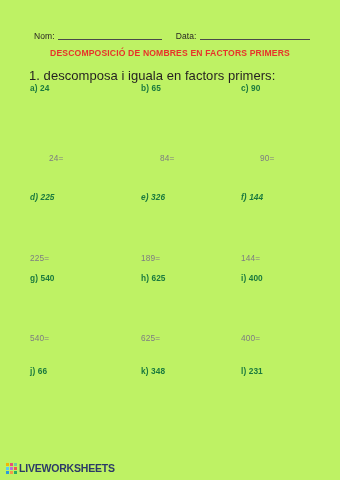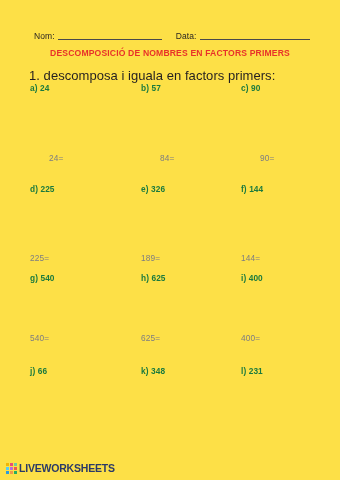--- a/index.html
+++ b/index.html
@@ -12,21 +12,21 @@
     height: 480px;
     position: relative;
     overflow: hidden;
     font-family: "Liberation Sans", sans-serif;
     color: #231f20;
   }
 
   .page {
     position: absolute;
     inset: 0;
-    background: #fde047;
+    background: #bef264;
   }
 
   
   .namedate {
     position: absolute;
     left: 34px;
     top: 27px;
     right: 22px;
     height: 14px;
     display: flex;
@@ -95,21 +95,21 @@
   }
   .a {
     color: #7d7d82;
     font-weight: normal;
     letter-spacing: 0.1px;
   }
 
   
   .row-q1 { top: 83px; }
   .row-a1 { top: 153px; margin-left: 19px; }
-  .row-q2 { top: 184px; }
+  .row-q2 { top: 192px; font-style: italic; }
   .row-a2 { top: 253px; text-decoration: underline; }
   .row-q3 { top: 273px; }
   .row-a3 { top: 333px; padding-left: 8px; }
   .row-q4 { top: 366px; }
 
   
   .footer {
     position: absolute;
     left: 6px;
     bottom: 6px;
@@ -146,21 +146,21 @@
     <span class="nd-label">Data:</span>
     <span class="nd-rule data"></span>
   </div>
 
   <div class="title">DESCOMPOSICIÓ DE NOMBRES EN FACTORS PRIMERS</div>
 
   <div class="instruction">1. descomposa i iguala en factors primers:</div>
 
   <div class="row row-q1">
     <span class="cell c0 q">a) 24</span>
-    <span class="cell c1 q">b) 57</span>
+    <span class="cell c1 q">b) 65</span>
     <span class="cell c2 q">c) 90</span>
   </div>
 
   <div class="row row-a1">
     <span class="cell c0 a">24=</span>
     <span class="cell c1 a">84=</span>
     <span class="cell c2 a">90=</span>
   </div>
 
   <div class="row row-q2">

